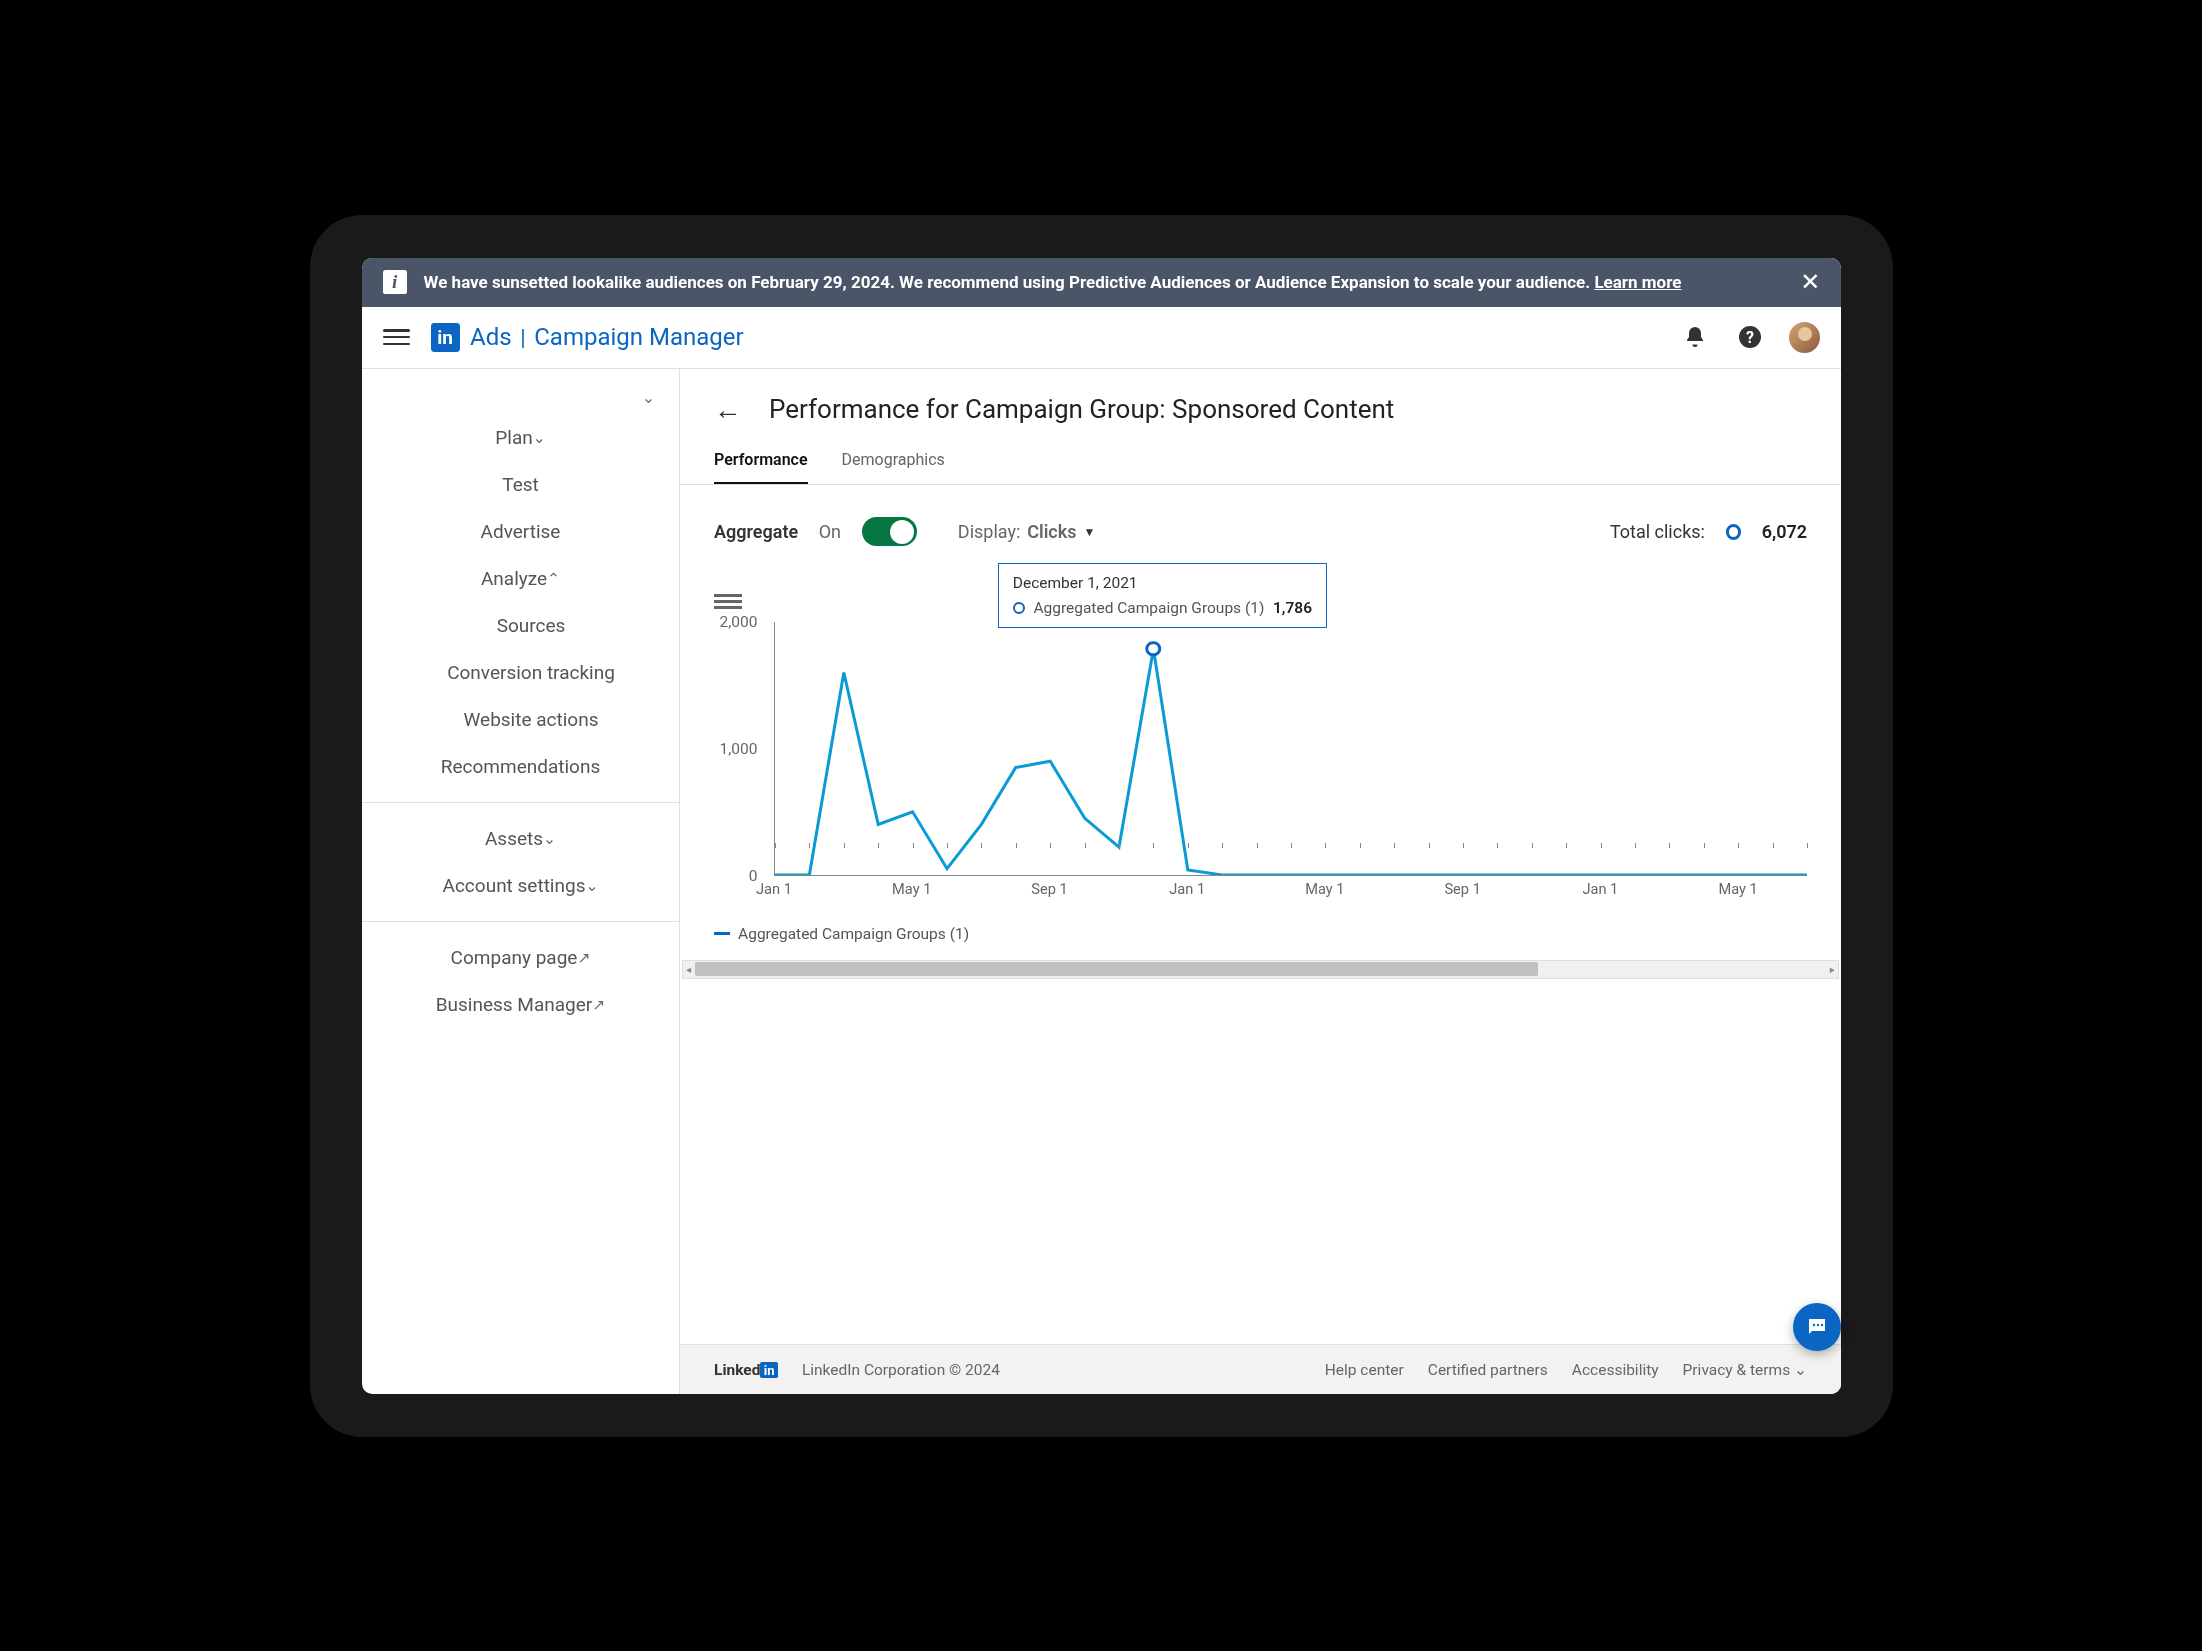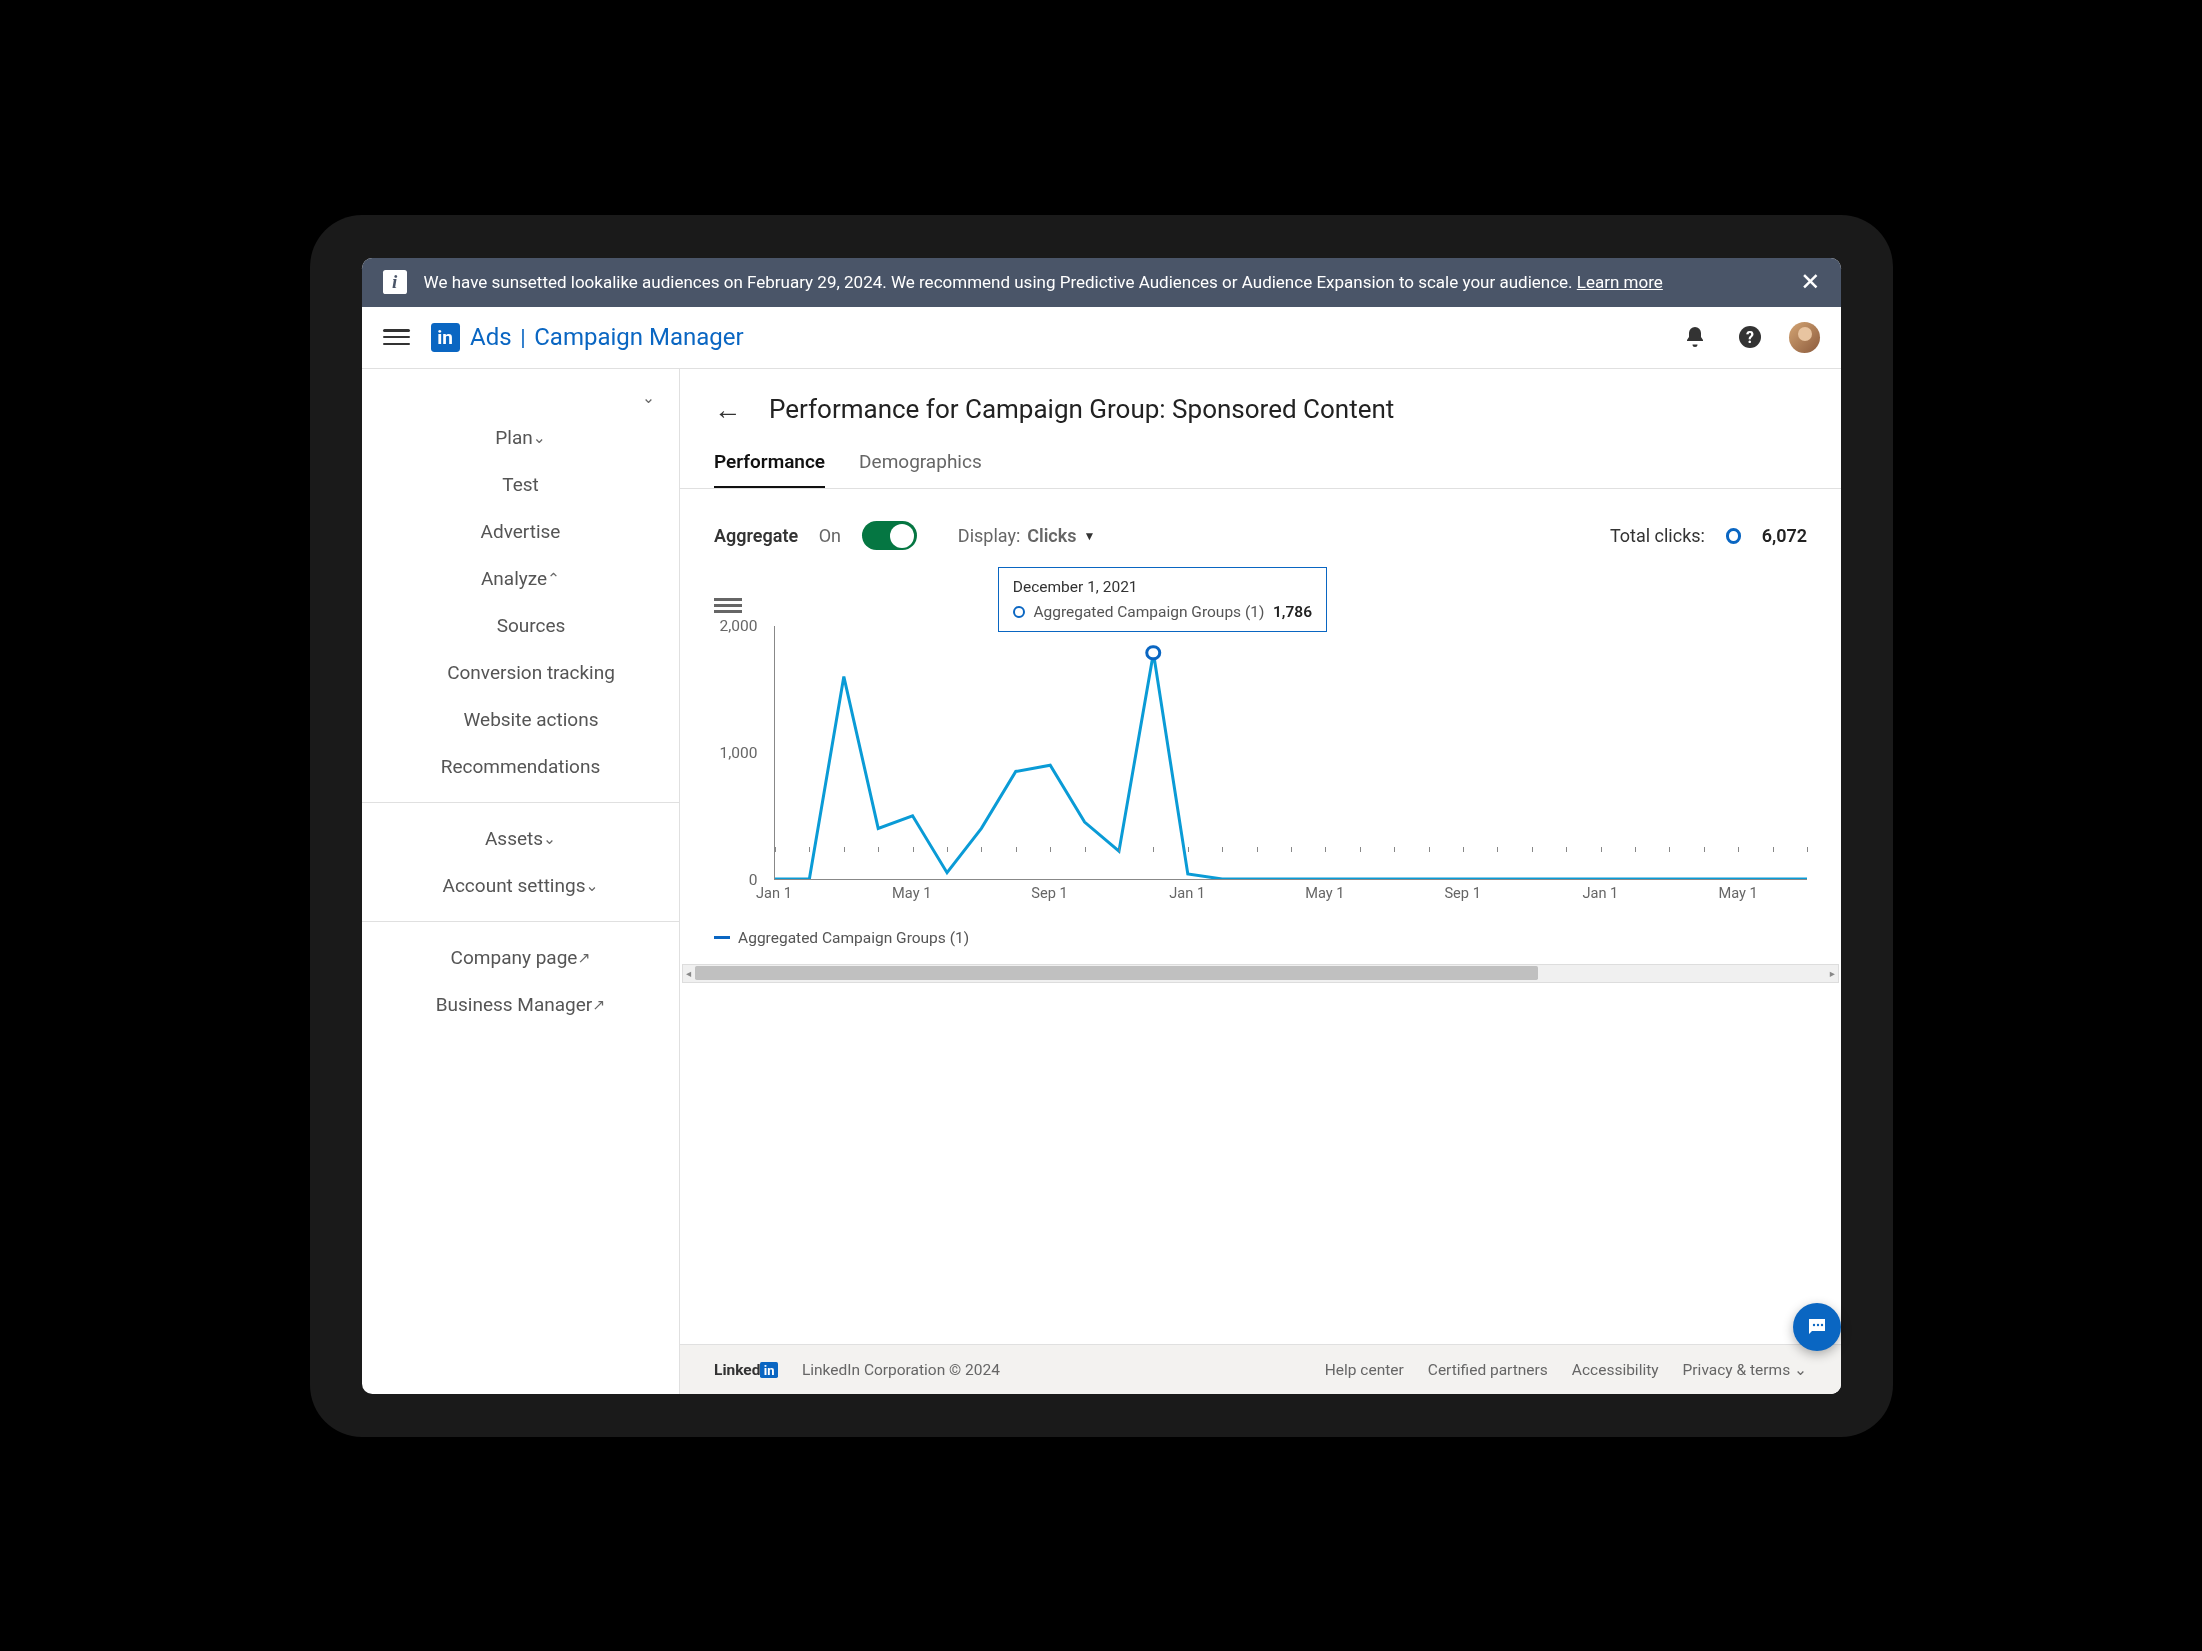--- a/index.html
+++ b/index.html
@@ -26,21 +26,21 @@
 
 .banner {
   background: #4a5568;
   color: #fff;
   display: flex;
   align-items: center;
   padding: 10.3px 20.6px;
   font-size: 17px;
 }
 .banner-icon { width: 24px; height: 24px; background: #fff; color: #4a5568; border-radius: 2.6px; display: flex; align-items: center; justify-content: center; font-weight: bold; margin-right: 17px; font-style: italic; font-family: serif; font-size: 19px; }
-.banner-text { flex: 1; font-weight: 400; }
+.banner-text { flex: 1; font-weight: 700; }
 .banner-link { text-decoration: underline; color: #fff; }
 .banner-close { font-size: 24px; cursor: pointer; margin-left: 17px; }
 
 .topbar {
   background: #fff;
   border-bottom: 0.9px solid #e0e0e0;
   display: flex;
   align-items: center;
   padding: 10.3px 20.6px;
   height: 62px;
@@ -63,21 +63,21 @@
 .sidebar-item.sub { padding-left: 45px; color: #555; }
 .chevron { font-size: 15.5px; color: #666; }
 .ext-icon { font-size: 15.5px; color: #666; }
 .sidebar-hr { border: none; border-top: 0.9px solid #e0e0e0; margin: 12px 0; }
 
 .main { flex: 1; display: flex; flex-direction: column; overflow: hidden; background: #fff; }
 .page-header { display: flex; align-items: center; padding: 24px 34px 10.3px; gap: 27.5px; }
 .back-arrow { font-size: 27.5px; cursor: pointer; color: #333; }
 .page-title { font-size: 26px; font-weight: 400; color: #222; }
 .tabs { display: flex; gap: 34px; padding: 0 34px; border-bottom: 0.9px solid #e0e0e0; }
-.tab { padding: 13.8px 0; font-size: 19px; color: #666; cursor: pointer; border-bottom: 2.6px solid transparent; }
+.tab { padding: 13.8px 0; font-size: 16px; color: #666; cursor: pointer; border-bottom: 2.6px solid transparent; }
 .tab.active { color: #111; font-weight: 600; border-bottom-color: #111; }
 
 .controls { display: flex; align-items: center; padding: 24px 34px; gap: 20.6px; margin-top: 8px; }
 .ctrl-label { font-size: 18px; font-weight: 600; color: #333; }
 .ctrl-sub { font-size: 18px; color: #666; }
 .toggle { width: 55px; height: 29px; background: #057642; border-radius: 14.6px; position: relative; cursor: pointer; }
 .toggle::after { content: ''; position: absolute; right: 2.6px; top: 2.6px; width: 24px; height: 24px; background: #fff; border-radius: 50%; }
 .display-group { display: flex; align-items: center; gap: 6.9px; margin-left: 20.6px; cursor: pointer; }
 .display-val { font-weight: 600; }
 .dropdown-caret { font-size: 12px; color: #333; }

